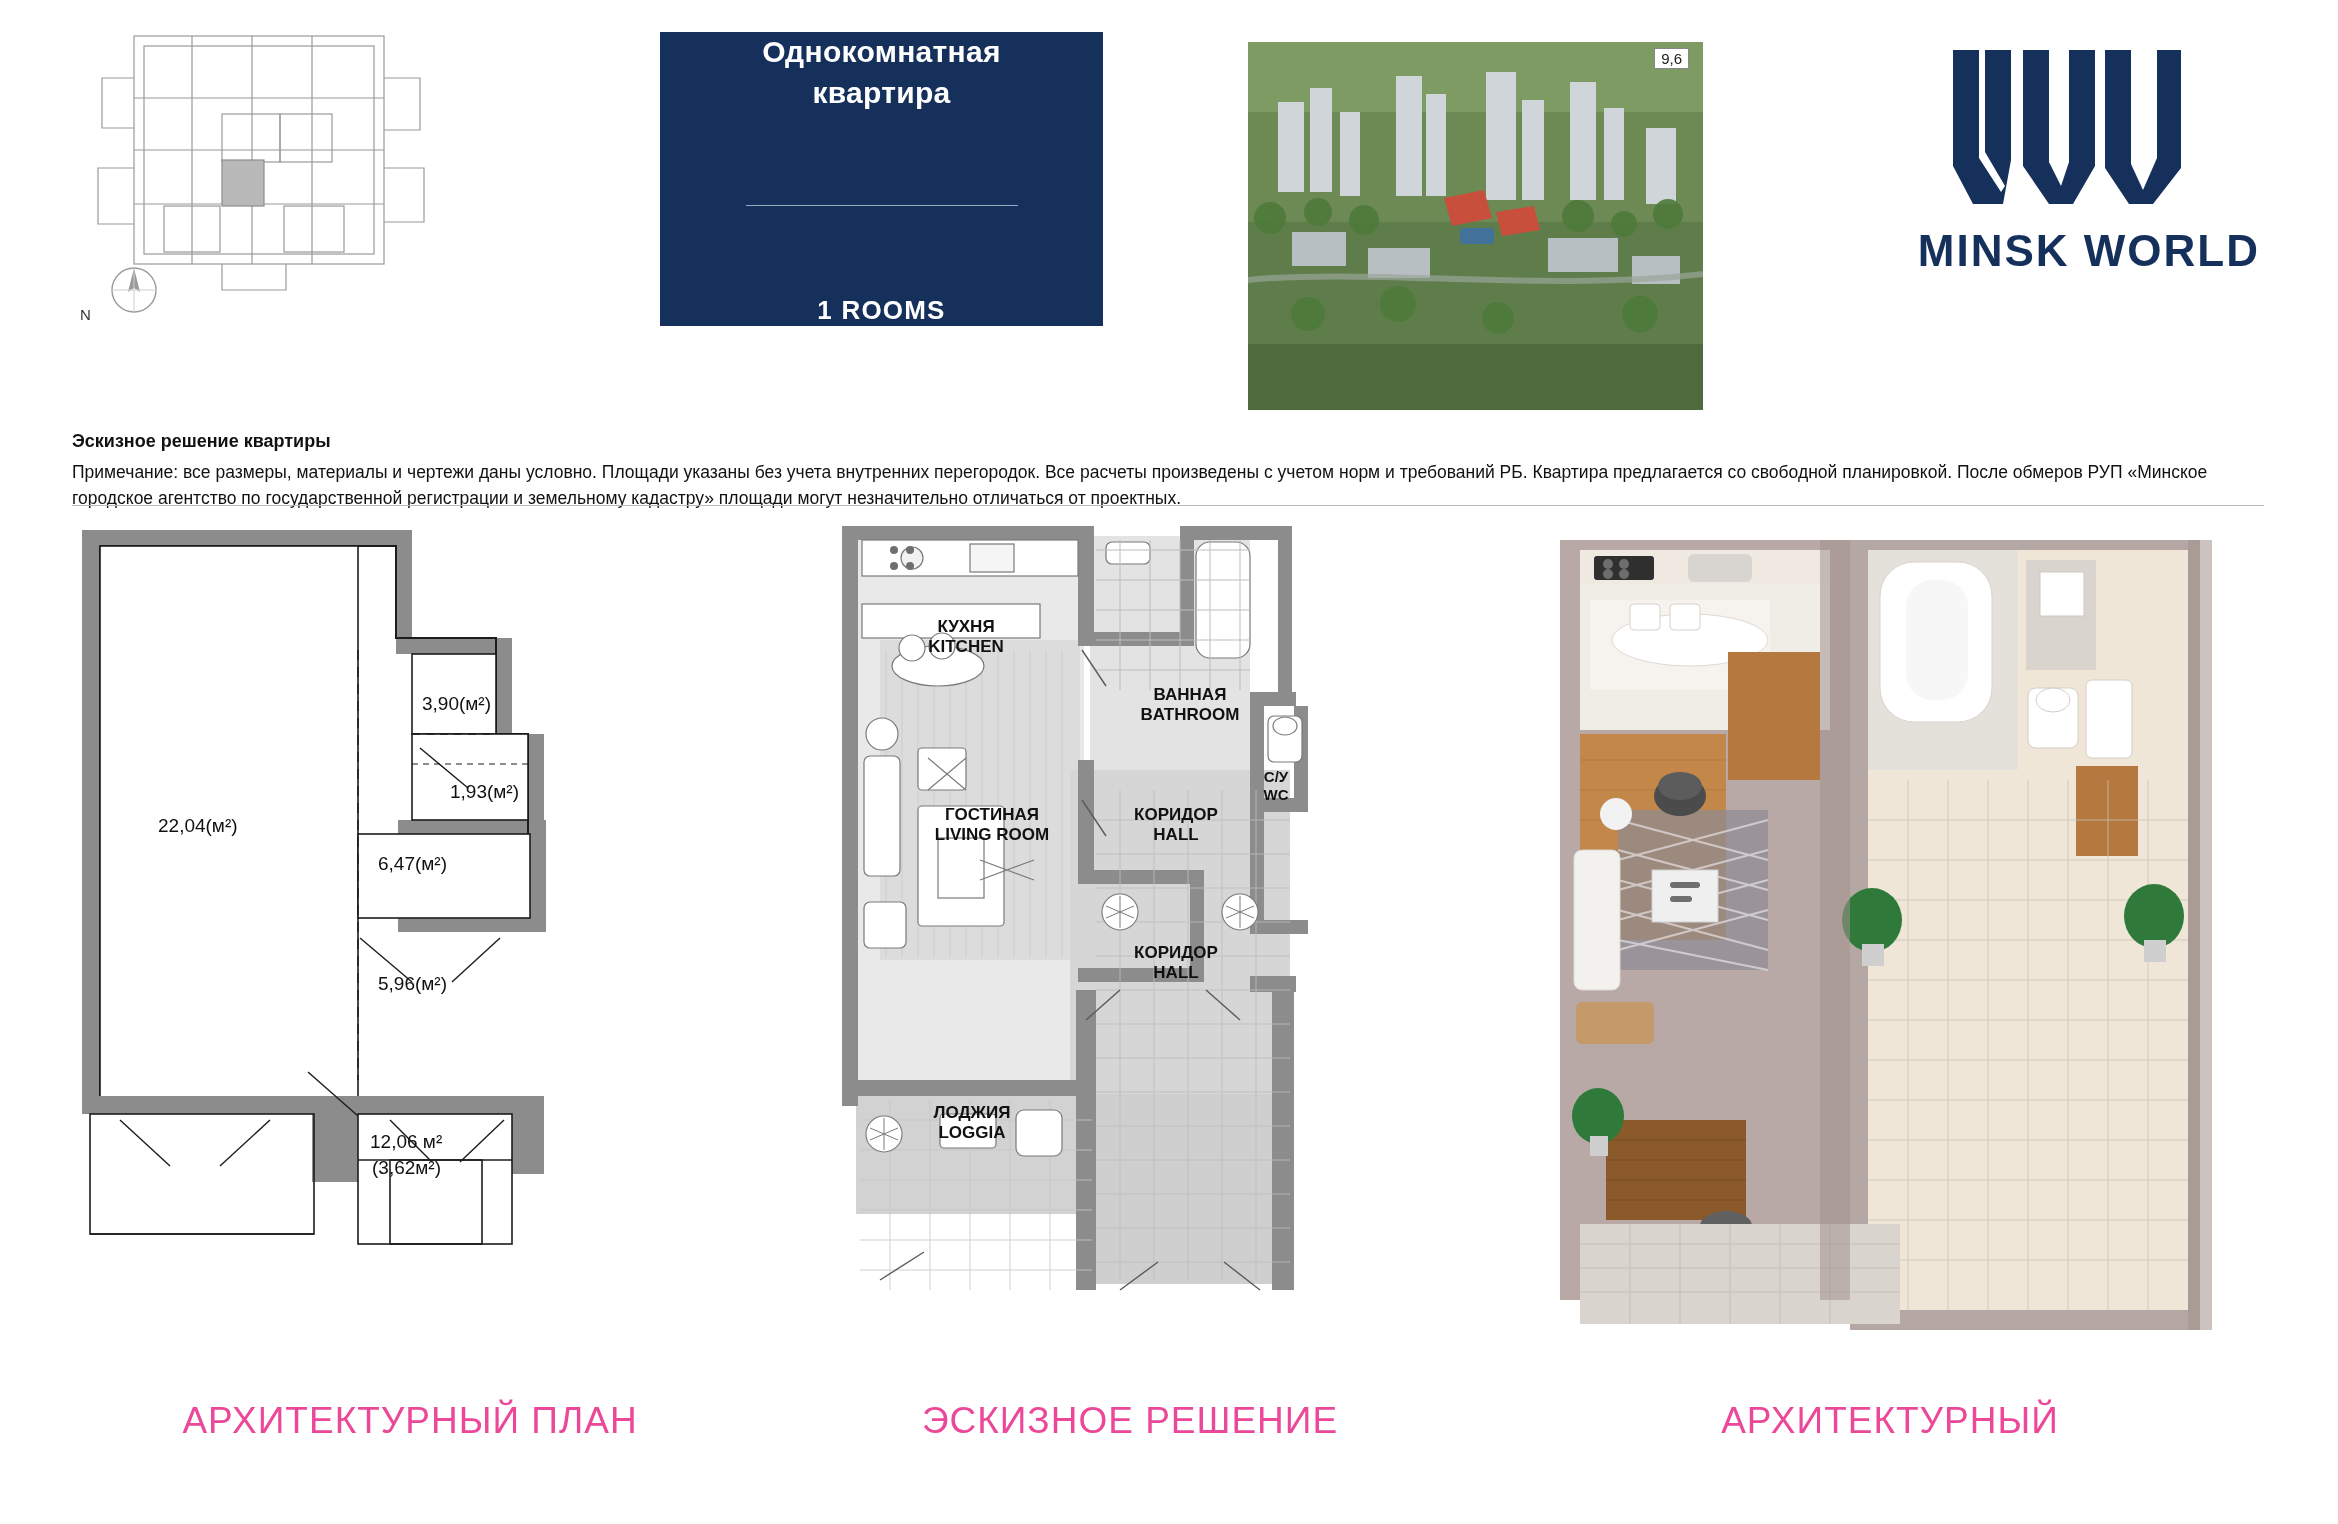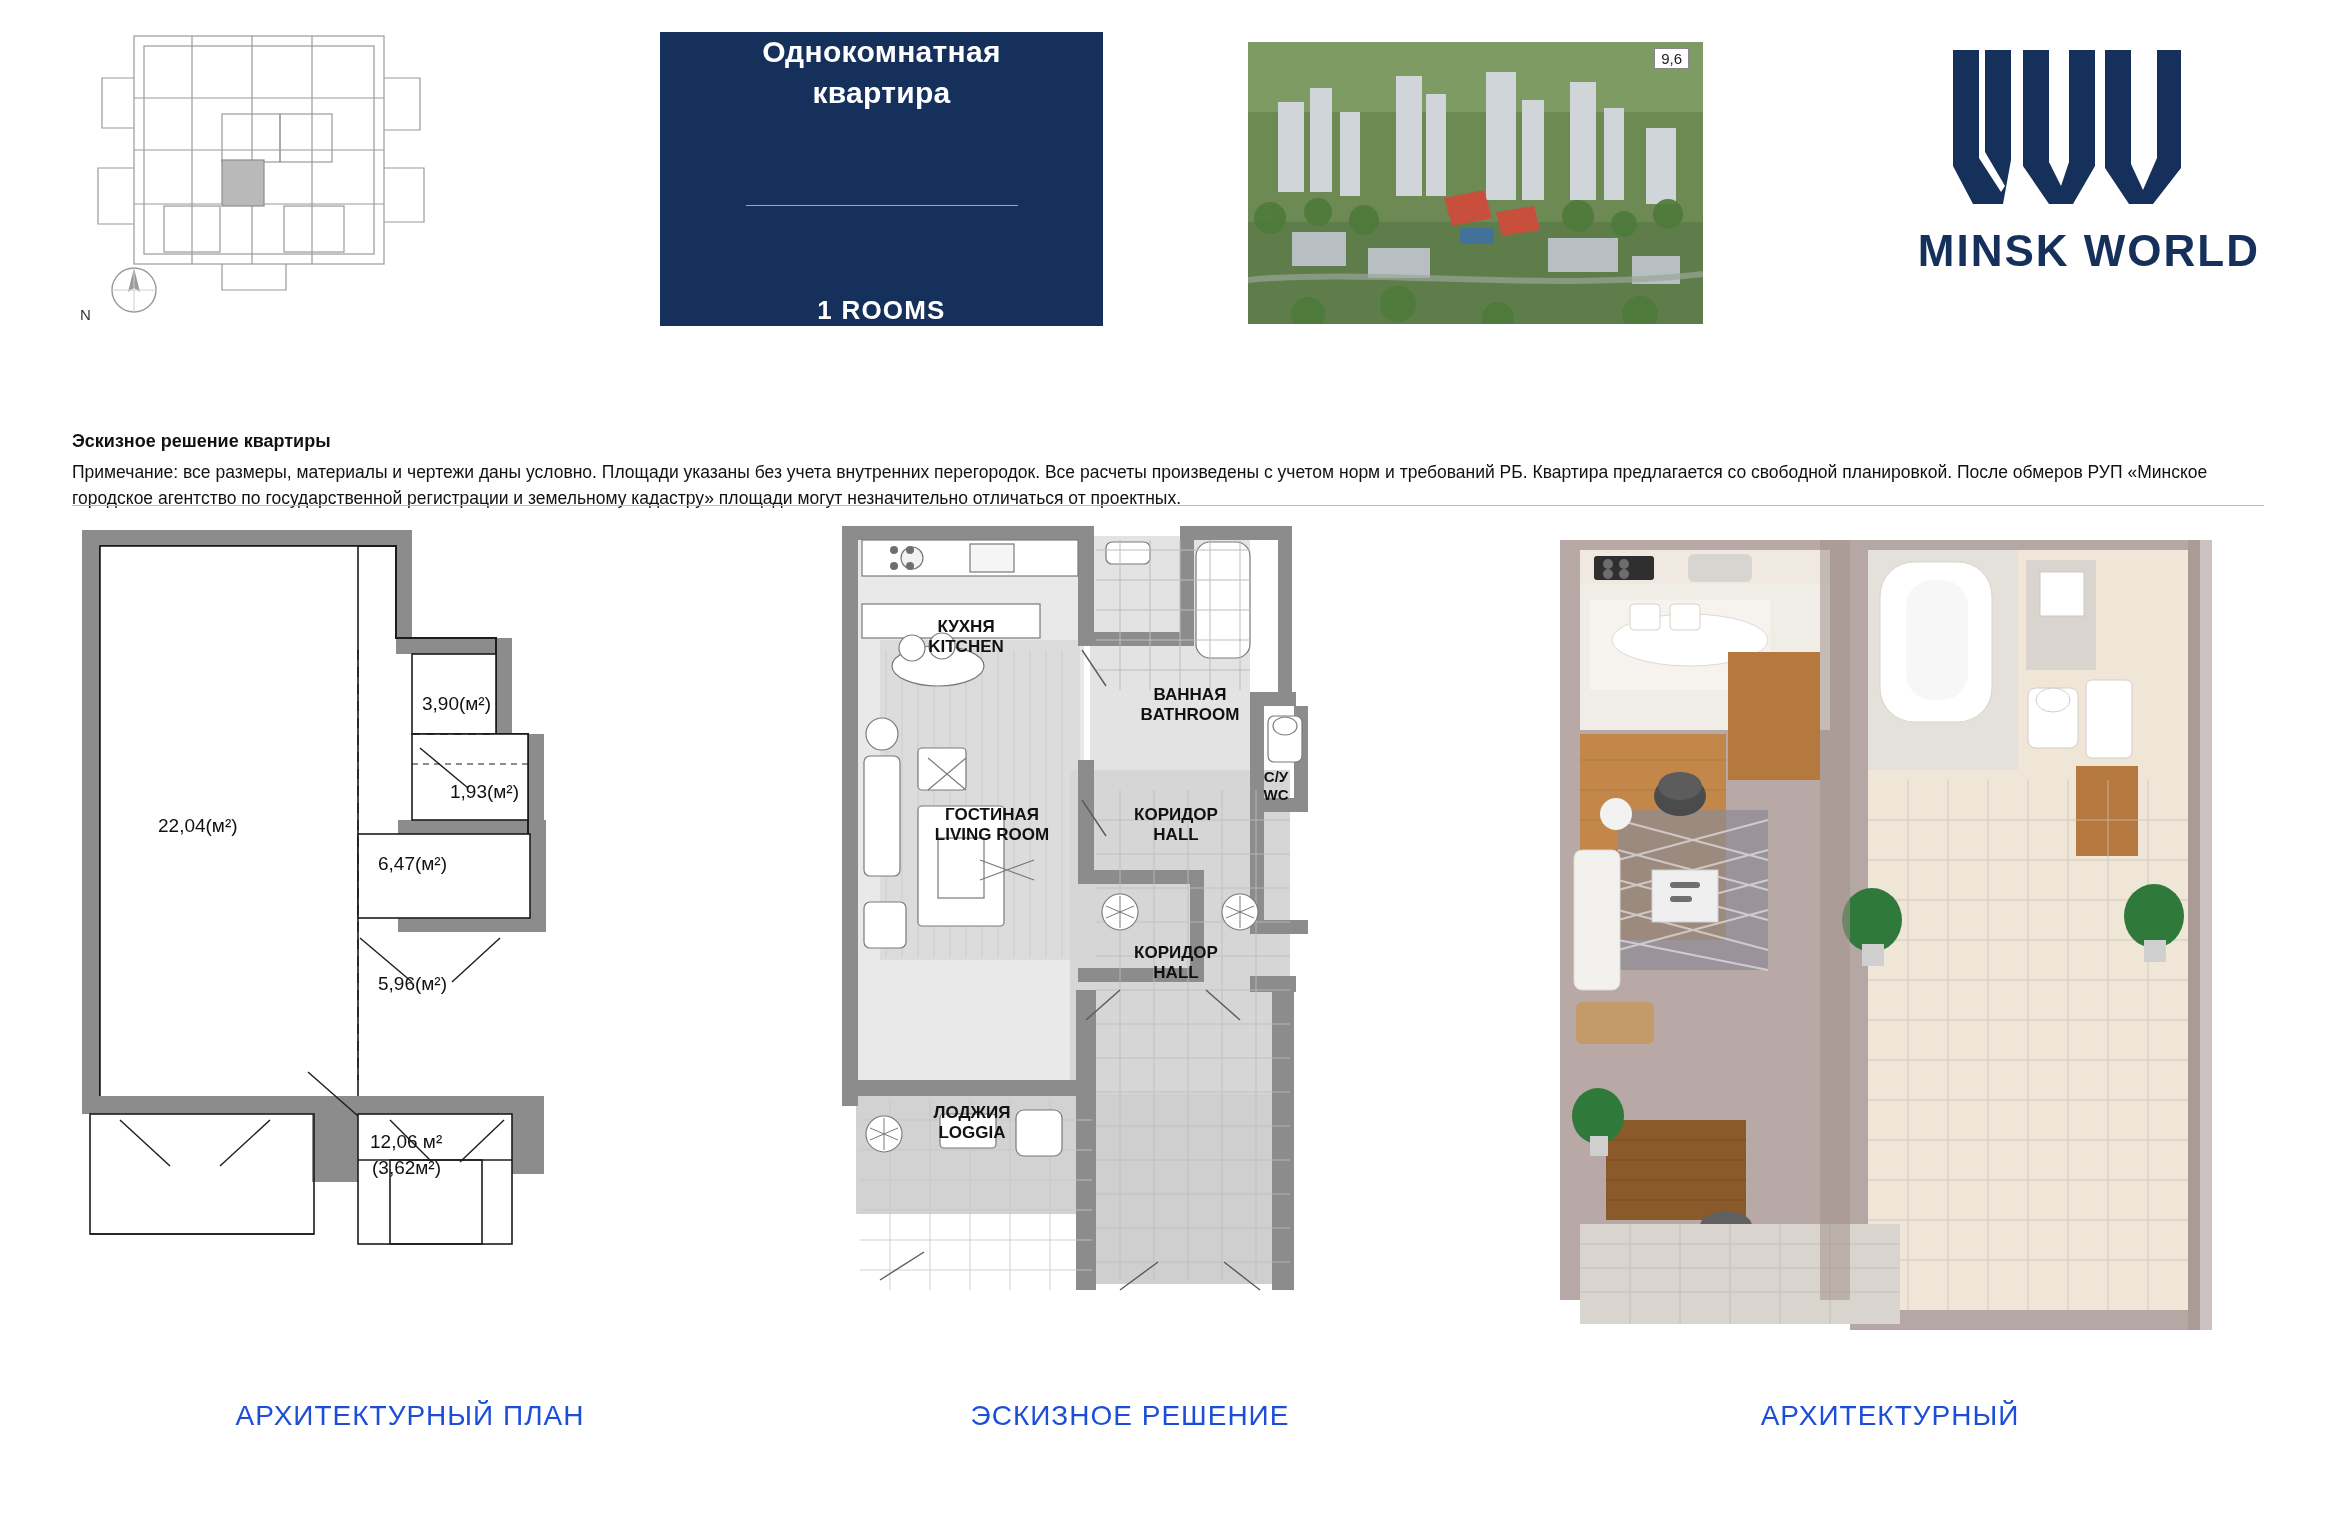--- a/index.html
+++ b/index.html
@@ -73,21 +73,21 @@
     font-weight: bold;
     letter-spacing: 1.2px;
   }
 
   
   .aerial {
     position: absolute;
     left: 1248px;
     top: 42px;
     width: 455px;
-    height: 282px;
+    height: 368px;
     overflow: hidden;
     background: #4d6b3c;
   }
   .aerial svg { display:block; }
   .aerial .marker {
     position: absolute;
     right: 14px;
     top: 6px;
     background: #ffffff;
     border: 1px solid #888;
@@ -148,23 +148,23 @@
     top: 520px;
     width: 2338px;
     height: 960px;
   }
   .panel { position: absolute; top: 0; }
   .panel-cap {
     position: absolute;
     top: 880px;
     width: 100%;
     text-align: center;
-    font-size: 28px;
+    font-size: 37px;
     letter-spacing: 1px;
-    color: #1d4ed8;
+    color: #ec4899;
   }
   #panel-arch  { left: 60px;   width: 700px; height: 930px; }
   #panel-sketch{ left: 820px;  width: 620px; height: 930px; }
   #panel-vis   { left: 1520px; width: 740px; height: 930px; }
 
   .panel svg { display: block; }
 
   
   .lbl {
     font-family: "Liberation Sans", sans-serif;

